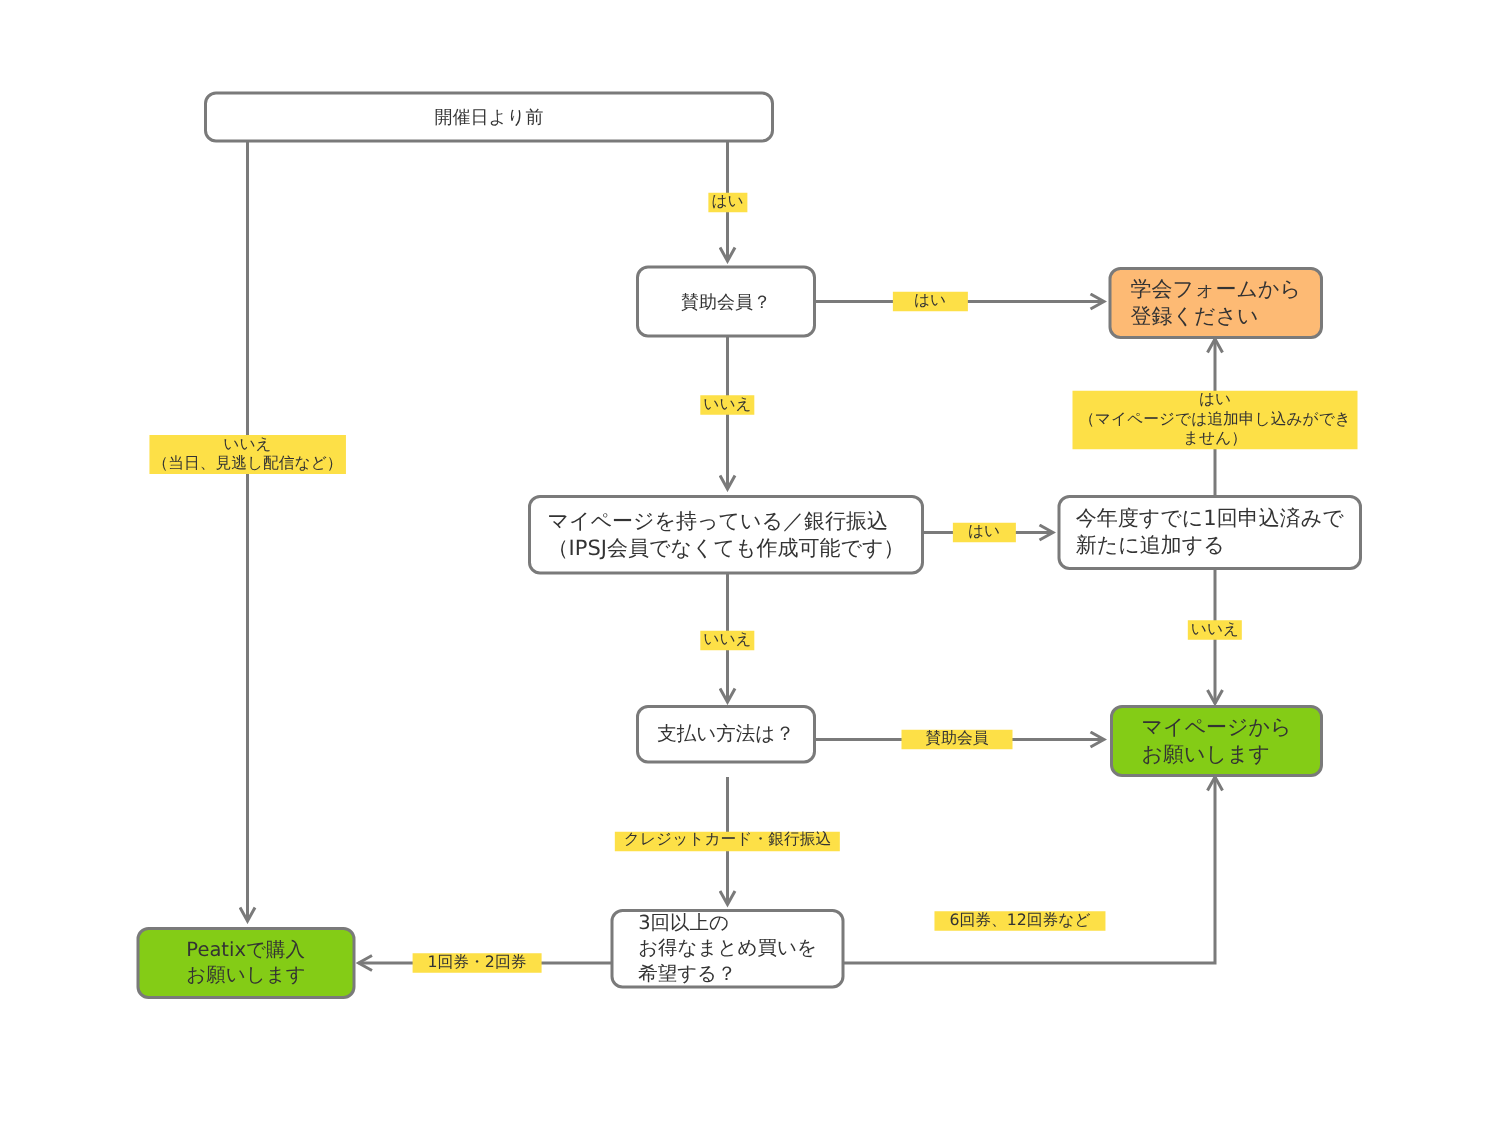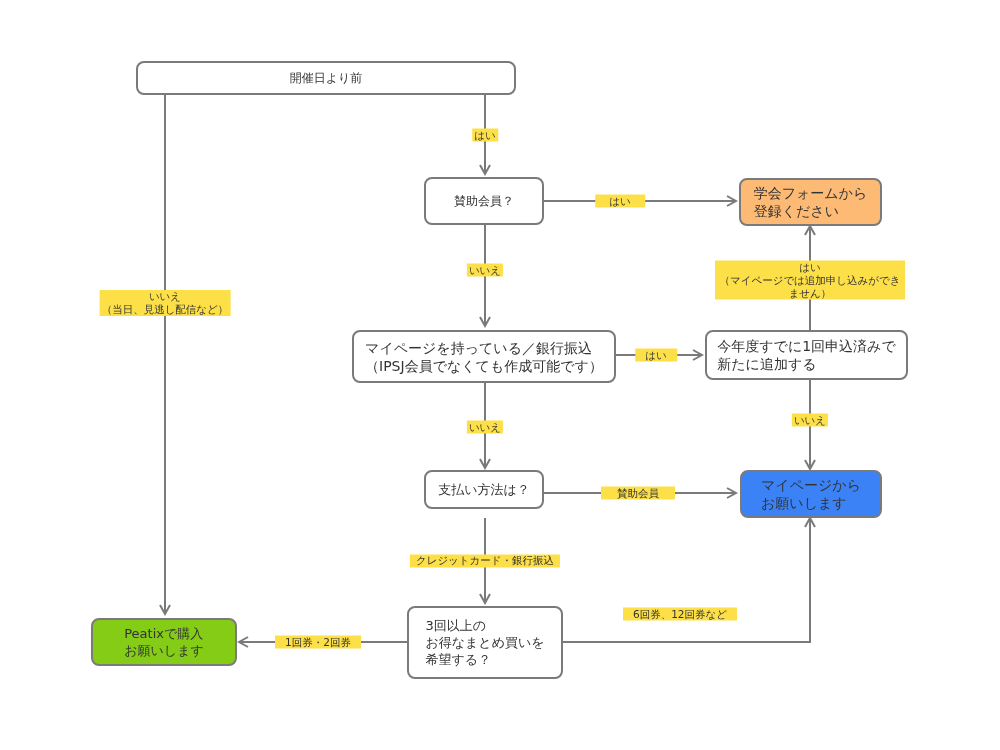--- a/index.html
+++ b/index.html
@@ -59,24 +59,24 @@
 登録ください</div>
 
 <div class="node big" style="left:352px; top:330px; width:264px; height:53px;">マイページを持っている／銀行振込
 （IPSJ会員でなくても作成可能です）</div>
 
 <div class="node big" style="left:705px; top:330px; width:203px; height:50px;">今年度すでに1回申込済みで
 新たに追加する</div>
 
 <div class="node" style="left:424px; top:470px; width:120px; height:39px;">支払い方法は？</div>
 
-<div class="node big" style="left:740px; top:470px; width:142px; height:48px; background:#3b82f6;">マイページから
+<div class="node big" style="left:740px; top:470px; width:142px; height:48px; background:#84cc16;">マイページから
 お願いします</div>
 
-<div class="node" style="left:407px; top:606px; width:156px; height:73px;">3回以上の
+<div class="node" style="left:407px; top:606px; width:156px; height:53px;">3回以上の
 お得なまとめ買いを
 希望する？</div>
 
 <div class="node" style="left:91px; top:618px; width:146px; height:48px; background:#84cc16;">Peatixで購入
 お願いします</div>
 
 <div class="lbl" style="left:485px; top:135px;">はい</div>
 <div class="lbl" style="left:165px; top:303px;">いいえ
 （当日、見逃し配信など）</div>
 <div class="lbl" style="left:620px; top:201px; padding:0 14px;">はい</div>

